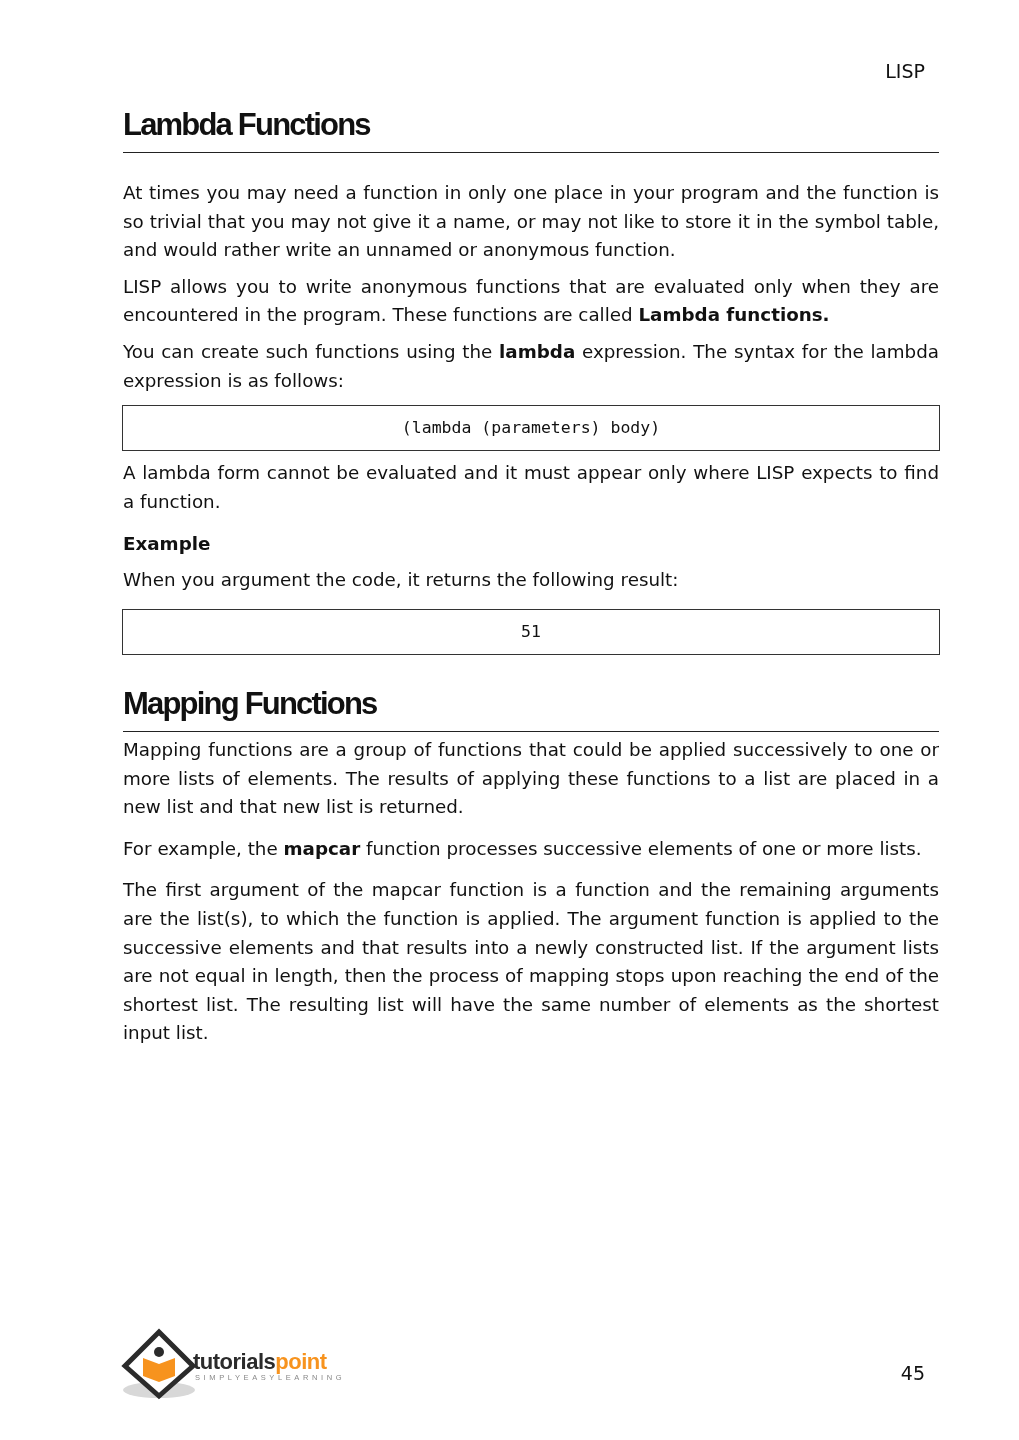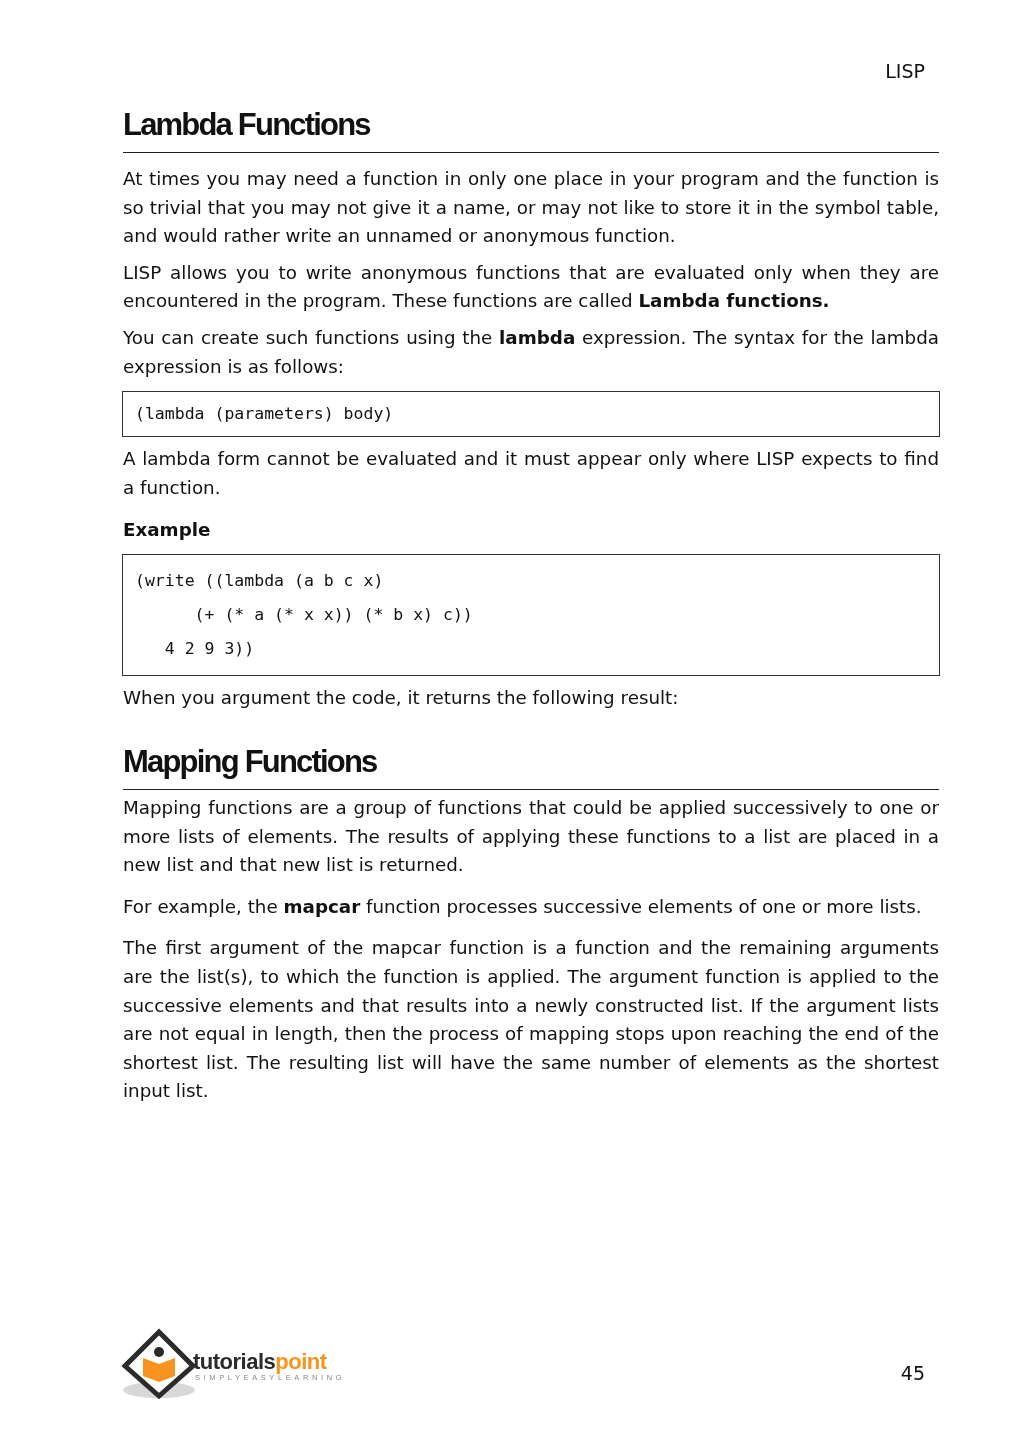--- a/index.html
+++ b/index.html
@@ -7,47 +7,45 @@
          font-family: "DejaVu Sans", sans-serif; color: #111; }
   .header-label { position: absolute; top: 60px; right: 94px; font-size: 19px; }
   .content { position: absolute; left: 123px; width: 816px; top: 106px; }
   h2.section { margin: 0; font-family: "Liberation Sans", sans-serif; font-weight: bold;
        font-size: 31px; letter-spacing: -1.8px; padding-bottom: 8px;
        border-bottom: 1.5px solid #222; line-height: 38px; }
   p.para { margin: 8px 0 0 0; font-size: 18.3px; line-height: 28.6px; text-align: justify; }
   p.para b { font-weight: bold; }
   .sub { margin: 14px 0 0 0; font-weight: bold; font-size: 18.3px; line-height: 28px; }
   .code { border: 1px solid #333; margin: 10px 0 0 -1px; width: 792px; padding: 9px 12px;
-          font-family: "DejaVu Sans Mono", monospace; font-size: 16.5px; }
+          font-family: "DejaVu Sans Mono", monospace; font-size: 16.5px; text-align: center; }
   .code .line { line-height: 34px; white-space: pre; }
   .code.single .line { line-height: 26px; }
   .logo { position: absolute; left: 121px; top: 1328px; width: 250px; height: 75px; }
   .page-num { position: absolute; right: 94px; top: 1362px; font-size: 19px; }
 </style>
 </head>
 <body>
 
 <div class="header-label">LISP</div>
 
 <div class="content">
   <h2 class="section">Lambda Functions</h2>
-  <p class="para" style="margin-top:12px">At times you may need a function in only one place in your program and the function is so trivial that you may not give it a name, or may not like to store it in the symbol table, and would rather write an unnamed or anonymous function.</p>
+  <p class="para" style="margin-top:26px">At times you may need a function in only one place in your program and the function is so trivial that you may not give it a name, or may not like to store it in the symbol table, and would rather write an unnamed or anonymous function.</p>
   <p class="para"><span>LISP allows you to write anonymous functions that are evaluated only when they are encountered in the program. These functions are called </span><b>Lambda functions.</b></p>
   <p class="para"><span>You can create such functions using the </span><b>lambda</b><span> expression. The syntax for the lambda expression is as follows:</span></p>
   <div class="code single">
     <div class="line">(lambda (parameters) body)</div>
   </div>
   <p class="para">A lambda form cannot be evaluated and it must appear only where LISP expects to find a function.</p>
   <div class="sub">Example</div>
-  <div class="code">
-    <div class="line">(write ((lambda (a b c x)</div>
-    <div class="line">      (+ (* a (* x x)) (* b x) c))</div>
-    <div class="line">   4 2 9 3))</div>
+  <p class="para">When you argument the code, it returns the following result:</p>
+  <div class="code single" style="margin-top:14px">
+    <div class="line">51</div>
   </div>
-  <p class="para">When you argument the code, it returns the following result:</p>
 
   <h2 class="section" style="margin-top:30px">Mapping Functions</h2>
   <p class="para" style="margin-top:4px">Mapping functions are a group of functions that could be applied successively to one or more lists of elements. The results of applying these functions to a list are placed in a new list and that new list is returned.</p>
   <p class="para" style="margin-top:13px"><span>For example, the </span><b>mapcar</b><span> function processes successive elements of one or more lists.</span></p>
   <p class="para" style="margin-top:13px">The first argument of the mapcar function is a function and the remaining arguments are the list(s), to which the function is applied. The argument function is applied to the successive elements and that results into a newly constructed list. If the argument lists are not equal in length, then the process of mapping stops upon reaching the end of the shortest list. The resulting list will have the same number of elements as the shortest input list.</p>
 </div>
 
 <div class="logo">
   <svg width="250" height="75" viewBox="0 0 250 75">
     <ellipse cx="38" cy="62" rx="36" ry="8" fill="#d8d8d8"></ellipse>

